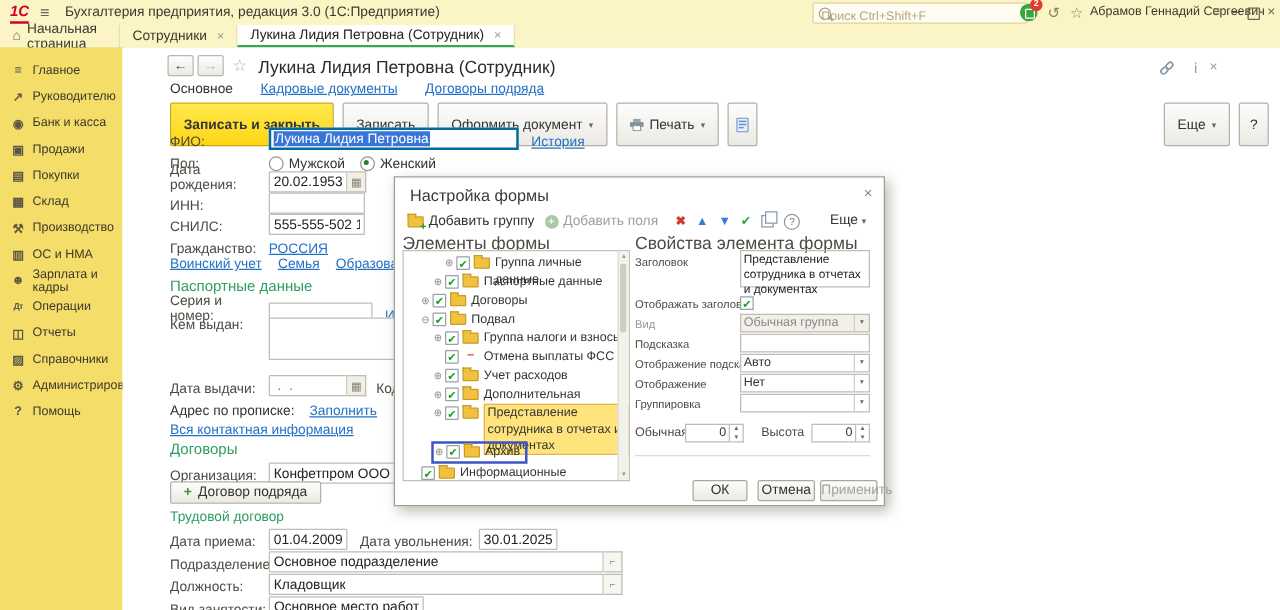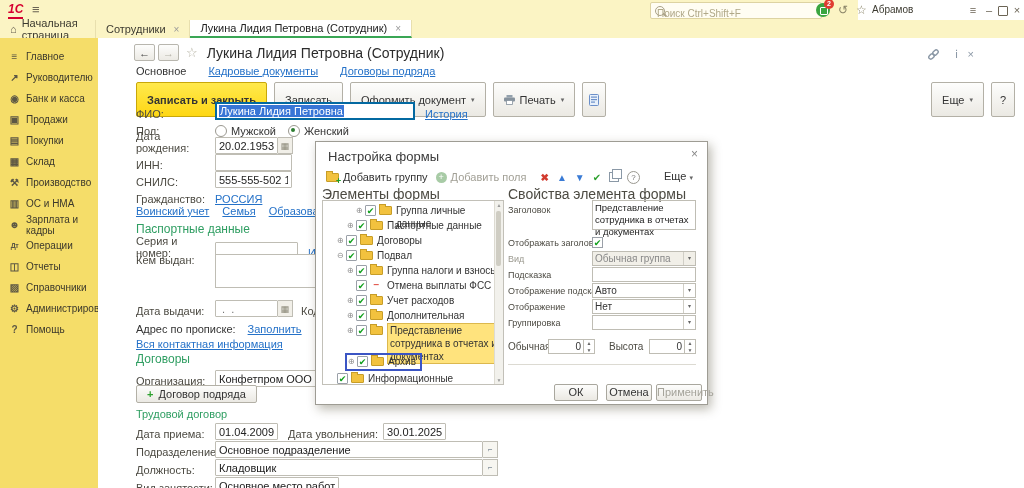--- a/index.html
+++ b/index.html
@@ -1,19 +1,19 @@
 <!DOCTYPE html>
 <html><head>
 <meta charset="utf-8">
 <style>
   html,body{margin:0;padding:0}
   body{width:1024px;height:488px;overflow:hidden;font-family:"Liberation Sans",sans-serif;font-size:11px;color:#333;background:#fff}
   #screen{position:relative;width:1024px;height:488px;background:#fff}
   
-  .titlebar{position:absolute;left:0;top:0;width:858px;height:20px;background:#fbf4c4;border-bottom:1px solid #ece0a8}
+  .titlebar{position:absolute;left:0;top:0;width:1024px;height:20px;background:#fbf4c4;border-bottom:1px solid #ece0a8}
   .titlebar *{position:absolute;top:0;height:20px;line-height:20px}
   .logo{left:8px;color:#d6002f;font-weight:bold;font-style:italic;font-size:12px;border-bottom:2px solid #d6002f;height:15px !important;line-height:15px !important;top:2px}
   .hamb{left:32px;color:#6b6455;font-size:13px;cursor:pointer}
   .apptitle{left:52px;color:#3c3a30;font-size:11px}
   .search{left:650px;top:2px;width:162px;height:15px;background:#fffdf2;border:1px solid #ddd3a2;border-radius:2px;display:flex;align-items:center;padding:0 4px;line-height:15px}
   .search .mag{position:static;width:8px;height:8px;border:1.4px solid #a9a188;border-radius:50%;margin-right:3px;height:8px !important;flex:none;position:relative}
   .search .mag::after{content:"";position:absolute;left:7px;top:7px;width:4px;height:1.5px;background:#a9a188;transform:rotate(45deg)}
   .search input{border:none;background:transparent;outline:none;font-size:10px;width:130px;color:#555;font-family:inherit}
   .search input::placeholder{color:#b0a888}
   .notif{left:816px;top:3px;width:14px;height:14px !important;background:#3aa53f;border-radius:50%;line-height:14px}
@@ -112,20 +112,21 @@
   svg{display:block}
 </style>
 </head>
 <body>
 
 <div id="screen">
 
   <div class="titlebar">
     <span class="logo">1С</span>
     <span class="hamb">≡</span>
+    <span class="apptitle">Бухгалтерия предприятия, редакция 3.0  (1С:Предприятие)</span>
     <span class="search">
       <i class="mag"></i>
       <input placeholder="Поиск Ctrl+Shift+F" style="">
     </span>
     <span class="notif">
       <i class="dot"></i>
       <b class="badge">2</b>
     </span>
     <span class="histico">↺</span>
     <span class="starico">☆</span>

